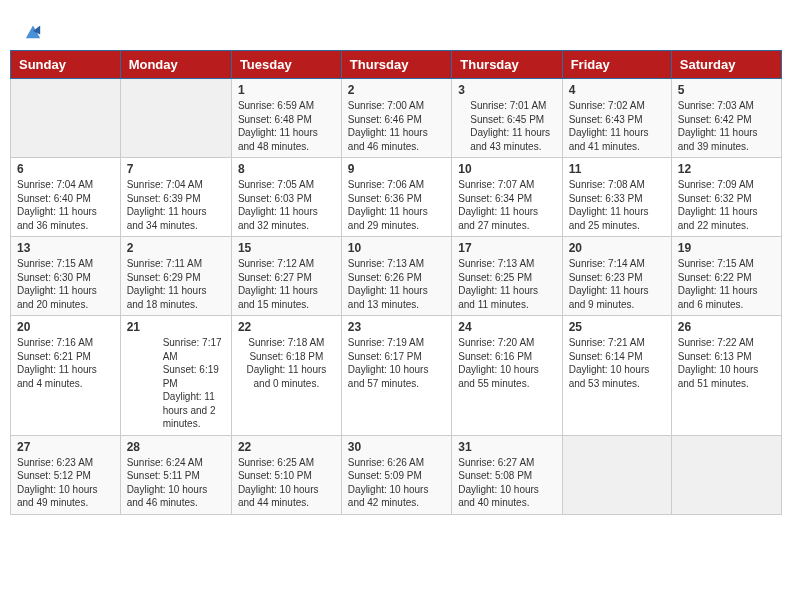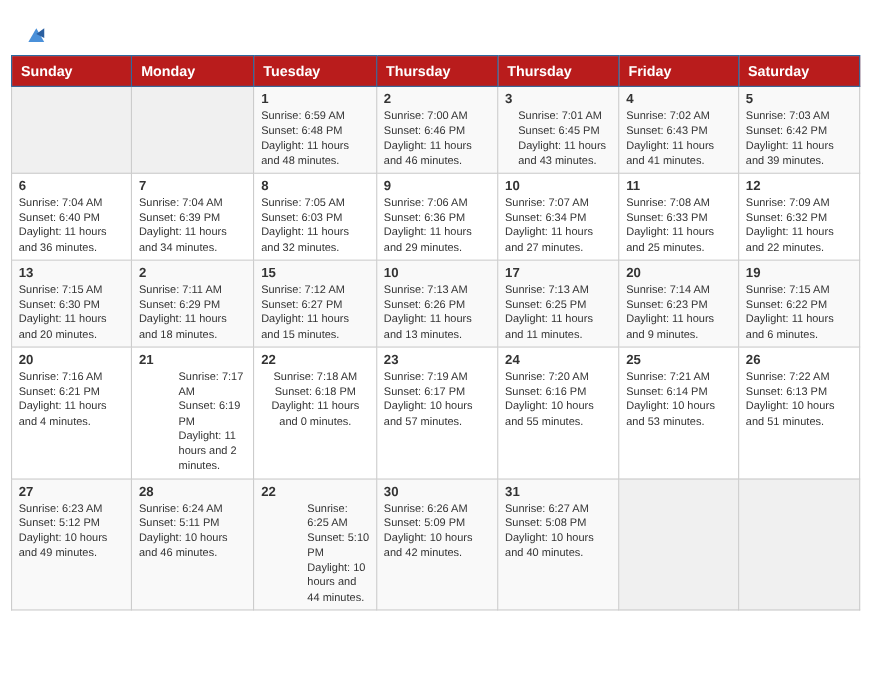--- a/index.html
+++ b/index.html
@@ -301,21 +301,21 @@
 Daylight: 10 hours and 49 minutes.</div>
         </td>
         <td>
           <span class="day-num">28</span>
           <div class="cell-info" style="white-space: pre-line;">Sunrise: 6:24 AM
 Sunset: 5:11 PM
 Daylight: 10 hours and 46 minutes.</div>
         </td>
         <td>
           <span class="day-num">22</span>
-          <div class="cell-info" style="white-space: pre-line; margin-left: 42px;">Sunrise: 6:25 AM
+          <div class="cell-info" style="white-space: pre-line;">Sunrise: 6:25 AM
 Sunset: 5:10 PM
 Daylight: 10 hours and 44 minutes.</div>
         </td>
         <td>
           <span class="day-num">30</span>
           <div class="cell-info" style="white-space: pre-line;">Sunrise: 6:26 AM
 Sunset: 5:09 PM
 Daylight: 10 hours and 42 minutes.</div>
         </td>
         <td>

